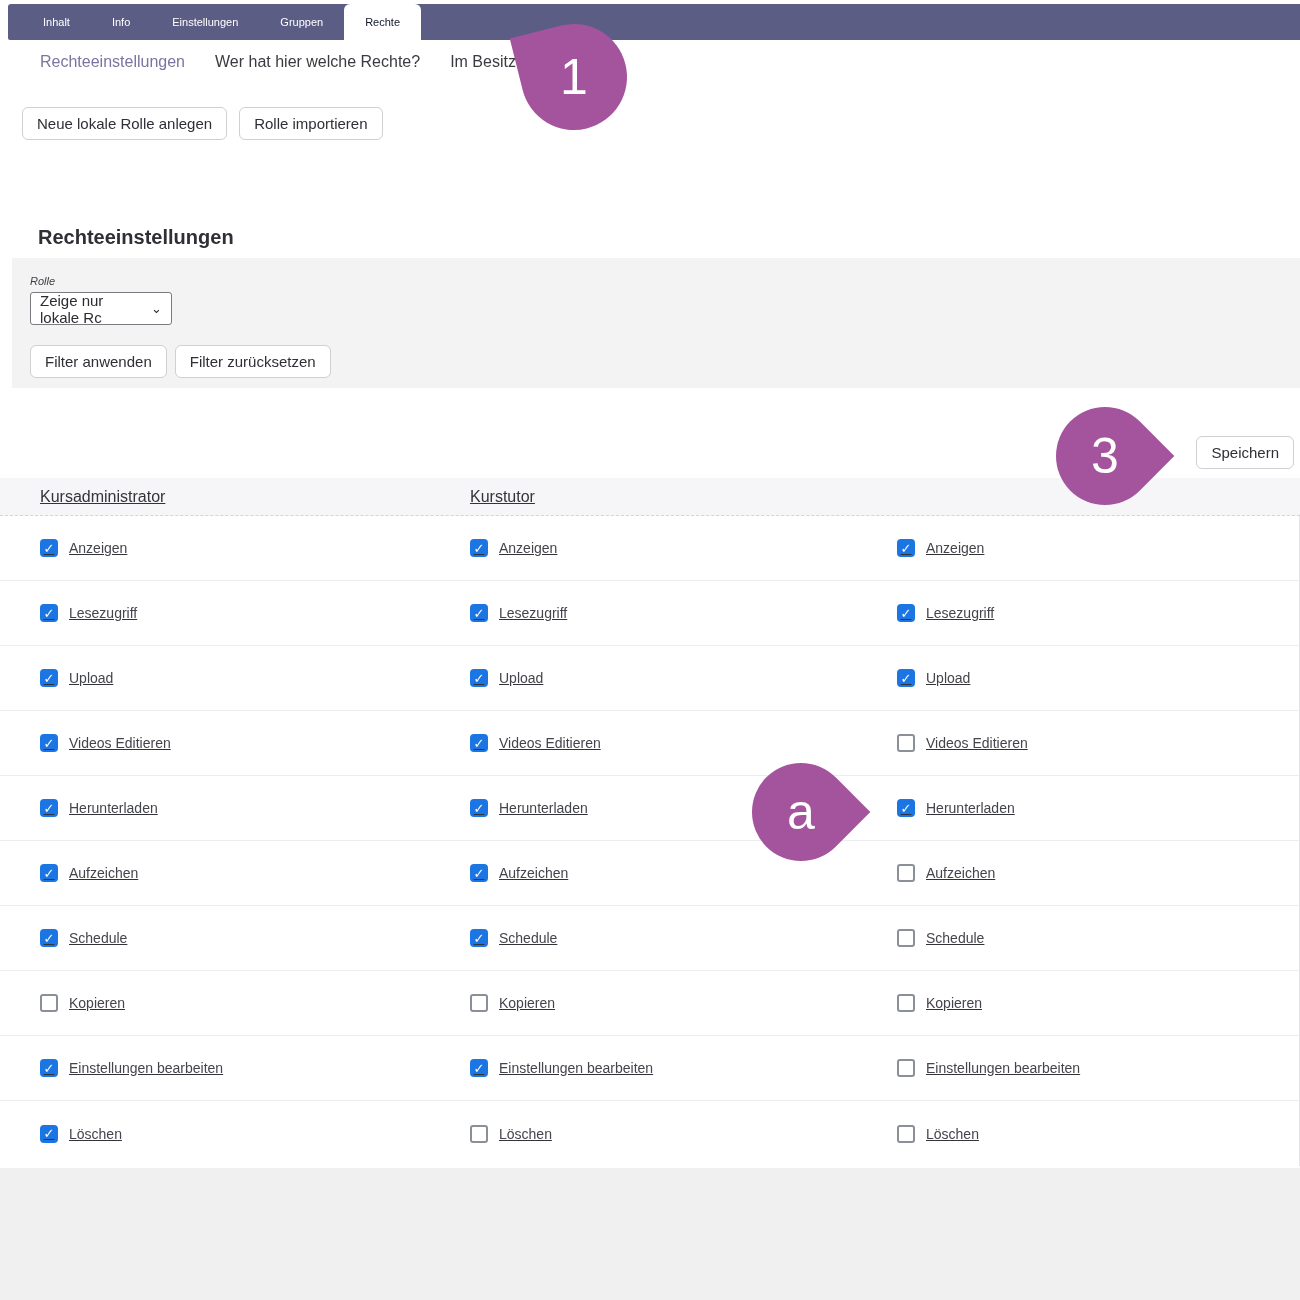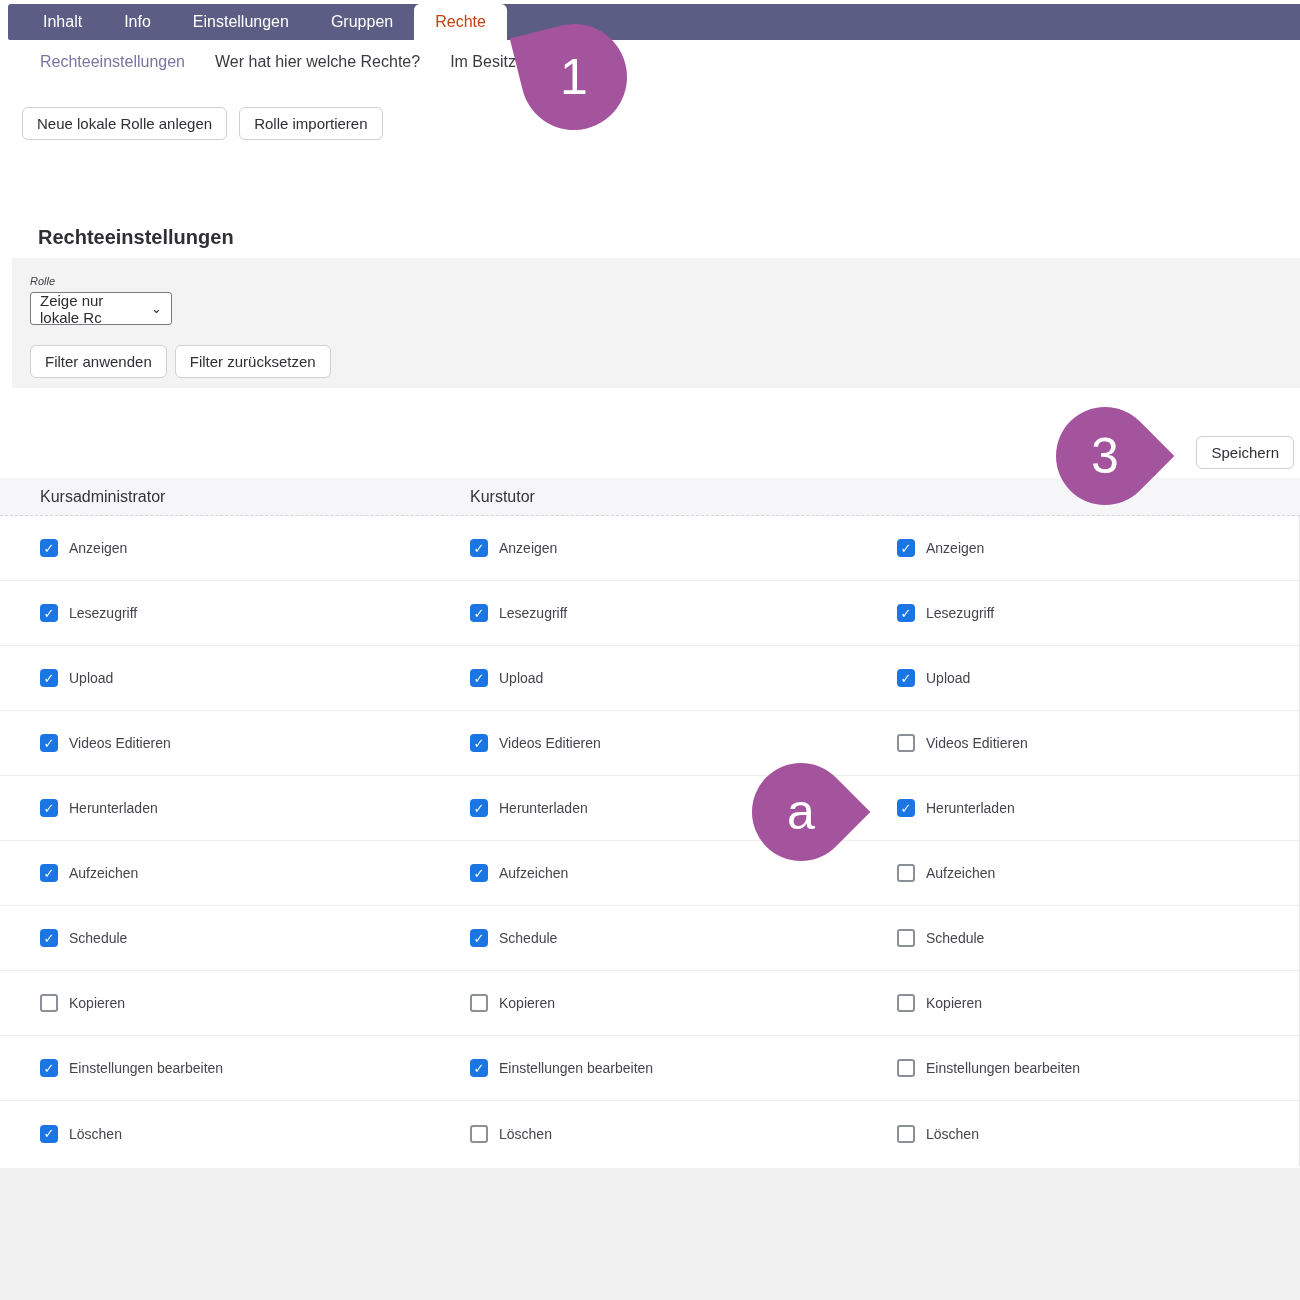--- a/index.html
+++ b/index.html
@@ -15,25 +15,25 @@
     background:#ffffff;color:#33343a;position:relative;overflow:hidden;
   }
   
   .topnav{
     position:absolute;left:8px;right:0;top:4px;height:36px;
     background:var(--nav-background);
     display:flex;align-items:stretch;padding-left:14px;
     border-top-left-radius:3px;border-bottom-left-radius:2px;
   }
   .topnav .tab{
-    color:#ffffff;font-size:16px;display:flex;align-items:center;
+    color:#ffffff;font-size:11px;display:flex;align-items:center;
     padding:0 21px;cursor:pointer;white-space:nowrap;
   }
   .topnav .tab.active{
-    background:#ffffff;color:#c2410c;border-radius:6px 6px 0 0;
+    background:#ffffff;color:#0f172a;border-radius:6px 6px 0 0;
   }
   
   .subnav{
     position:absolute;left:25px;top:48px;height:28px;
     display:flex;align-items:center;
   }
   .subnav .subtab{
     font-size:16px;color:#3a3a40;padding:0 15px;cursor:pointer;white-space:nowrap;
   }
   .subnav .subtab.active{color:var(--subnav-active);}
@@ -58,21 +58,21 @@
   .role-select{
     width:142px;height:33px;background:#ffffff;border:1px solid #7a7a80;
     border-radius:3px;display:flex;align-items:center;justify-content:space-between;
     padding:0 9px;font-size:15px;color:#2b2b30;cursor:pointer;
   }
   .role-select .chev{font-size:13px;color:#2b2b30;margin-left:6px;}
   .filter-buttons{margin-top:20px;display:flex;gap:8px;}
   
   .save-row{position:absolute;right:6px;top:436px;}
   
-  .perm-table{position:absolute;left:0;right:0;top:478px;}
+  .perm-table{position:absolute;left:0;right:0;top:478px;text-decoration:underline;}
   .perm-grid{display:grid;grid-template-columns:430px 427px 1fr;}
   .perm-header{
     background:#f6f6f8;height:38px;align-items:center;
     border-bottom:1px dashed #d4d4da;
   }
   .perm-header .hcell{padding-left:40px;font-size:16px;color:#33343a;}
   .perm-row{height:65px;align-items:center;border-bottom:1px solid #ededf0;}
   .perm-row:last-child{border-bottom:none;}
   .perm-rows{border-right:1px solid #e3e3e8;}
   .cell{padding-left:40px;display:flex;align-items:center;gap:11px;}

